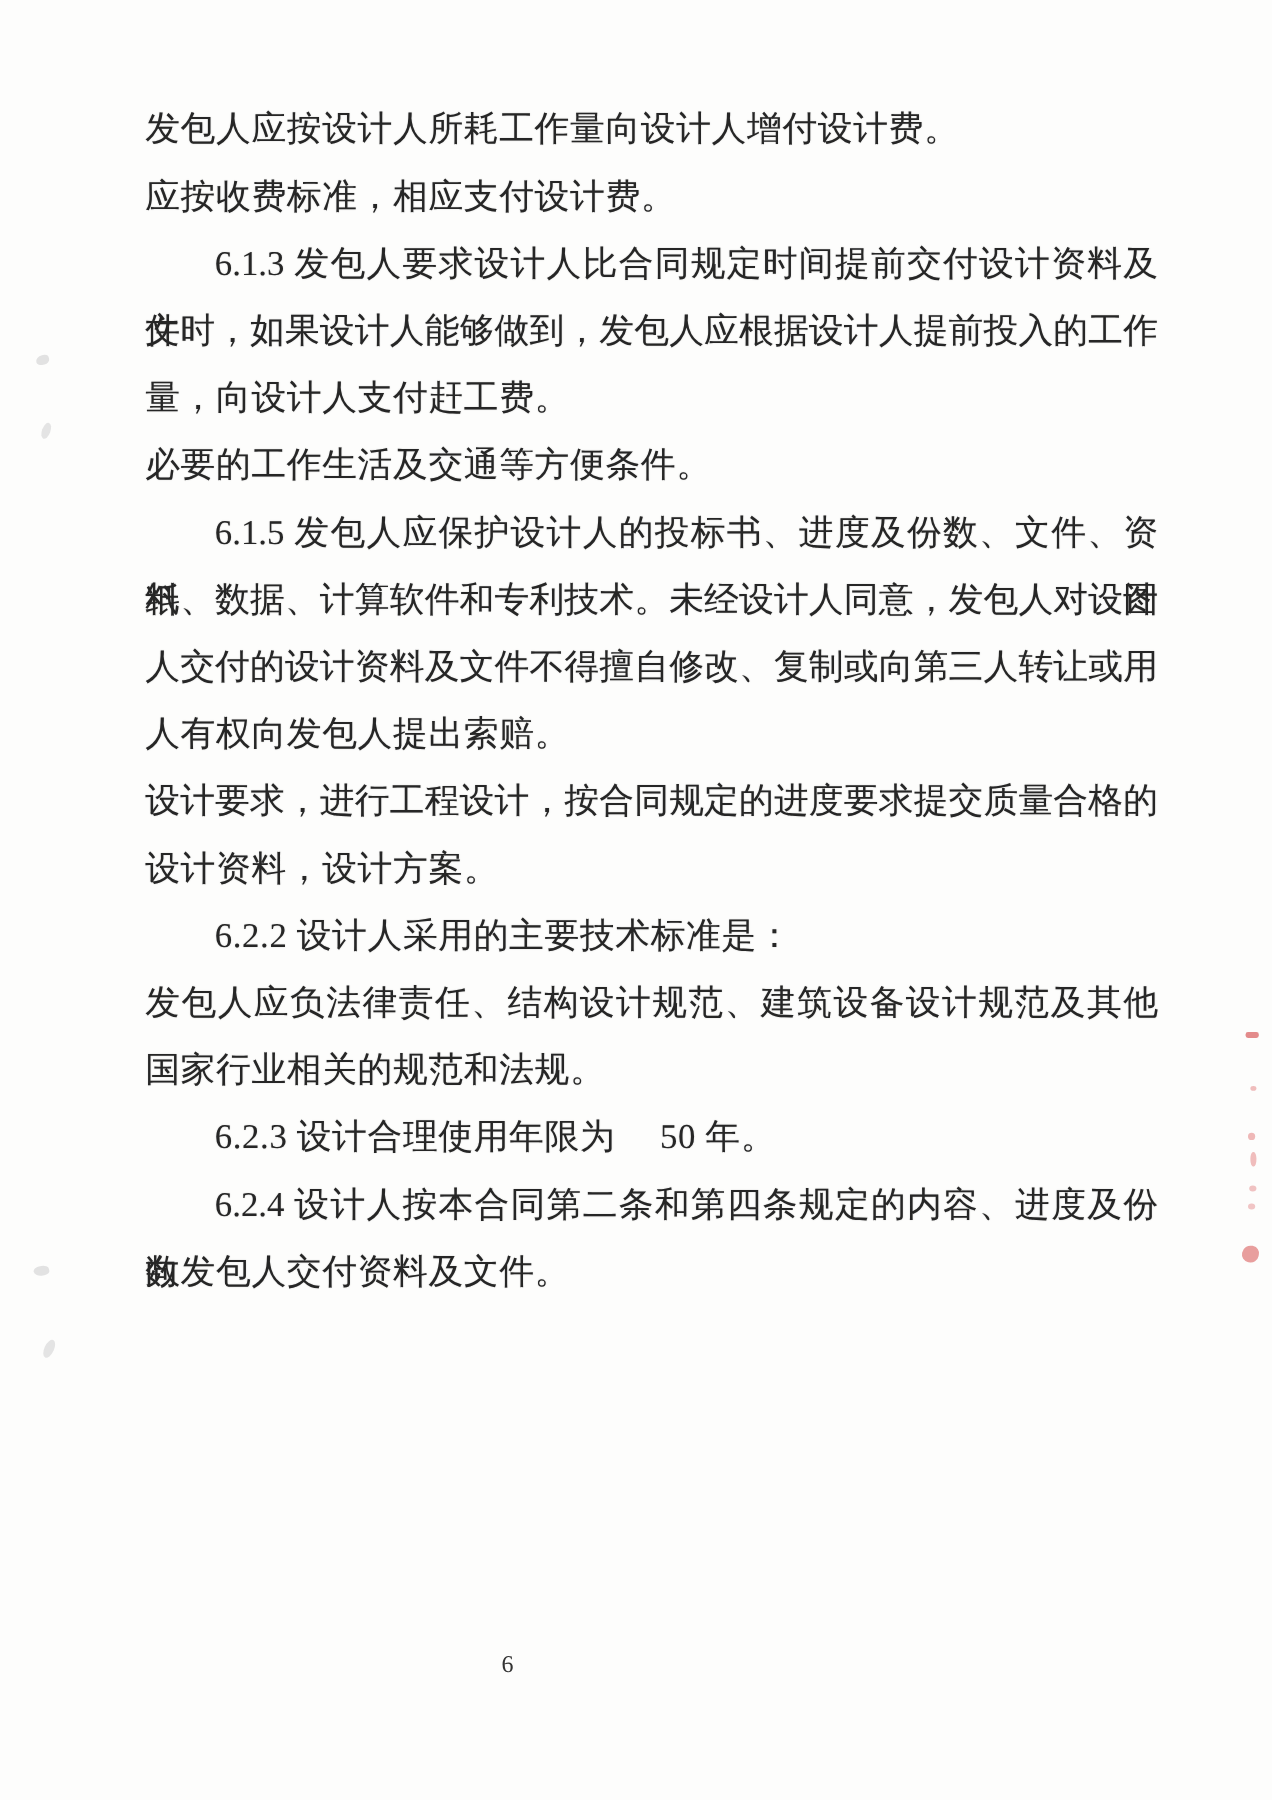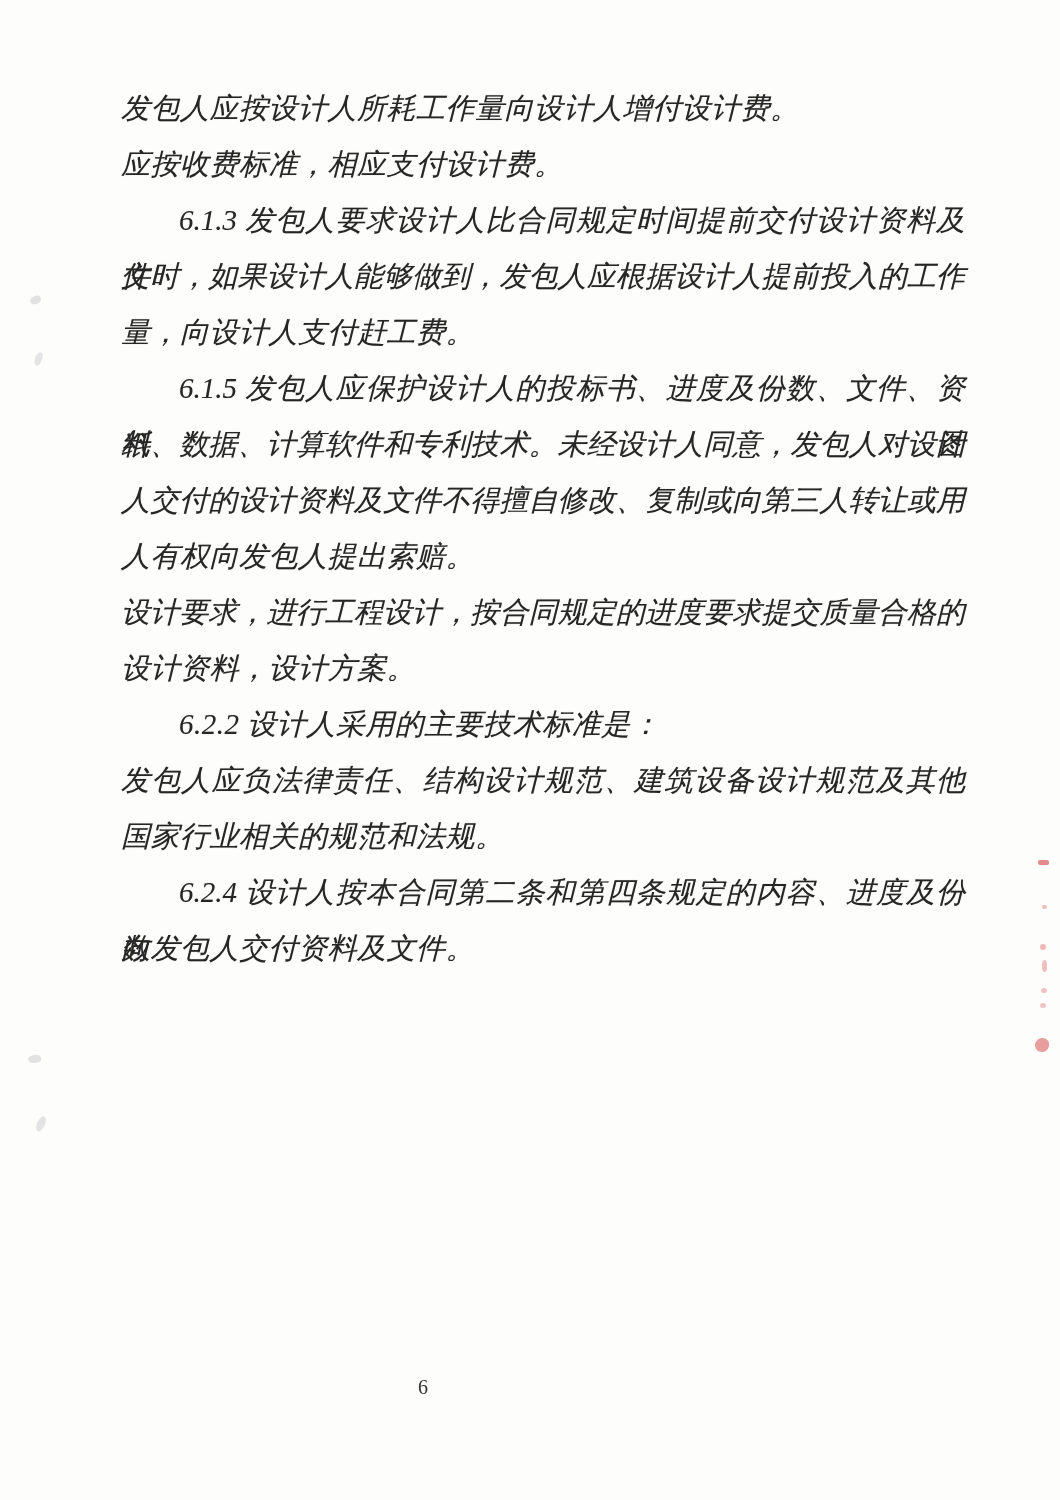--- a/index.html
+++ b/index.html
@@ -26,21 +26,20 @@
     top: 80px;
     color: #262626;
     font-size: 29px;
     text-shadow: 0 0 1px rgba(50,50,50,0.35);
   }
   .ln {
     height: 56px;
     line-height: 56px;
     white-space: nowrap;
     letter-spacing: 0.5px;
-    font-style: italic;
   }
   .ln.fill {
     white-space: normal;
     text-align: justify;
     text-align-last: justify;
     letter-spacing: 0;
   }
   .ln.ind {
     text-indent: 2em;
   }
@@ -72,29 +71,31 @@
 <body>
 
 <div class="page">
 
   <div class="textblock">
     <div class="ln">发包人应按设计人所耗工作量向设计人增付设计费。</div>
     <div class="ln">应按收费标准，相应支付设计费。</div>
     <div class="ln ind fill">6.1.3 发包人要求设计人比合同规定时间提前交付设计资料及文</div>
     <div class="ln fill">件时，如果设计人能够做到，发包人应根据设计人提前投入的工作</div>
     <div class="ln">量，向设计人支付赶工费。</div>
+    <div class="ln">必要的工作生活及交通等方便条件。</div>
     <div class="ln ind fill">6.1.5 发包人应保护设计人的投标书、进度及份数、文件、资料图</div>
     <div class="ln fill">纸、数据、计算软件和专利技术。未经设计人同意，发包人对设计</div>
     <div class="ln fill">人交付的设计资料及文件不得擅自修改、复制或向第三人转让或用</div>
     <div class="ln">人有权向发包人提出索赔。</div>
     <div class="ln fill">设计要求，进行工程设计，按合同规定的进度要求提交质量合格的</div>
     <div class="ln">设计资料，设计方案。</div>
     <div class="ln ind">6.2.2 设计人采用的主要技术标准是：</div>
     <div class="ln fill">发包人应负法律责任、结构设计规范、建筑设备设计规范及其他</div>
     <div class="ln">国家行业相关的规范和法规。</div>
+    <div class="ln ind">6.2.3 设计合理使用年限为　 50 年。</div>
     <div class="ln ind fill">6.2.4 设计人按本合同第二条和第四条规定的内容、进度及份数</div>
     <div class="ln">向发包人交付资料及文件。</div>
   </div>
 
   <div class="pagenum">6</div>
 
   <span class="artifact smudge-1"></span>
   <span class="artifact smudge-2"></span>
   <span class="artifact smudge-3"></span>
   <span class="artifact smudge-4"></span>

